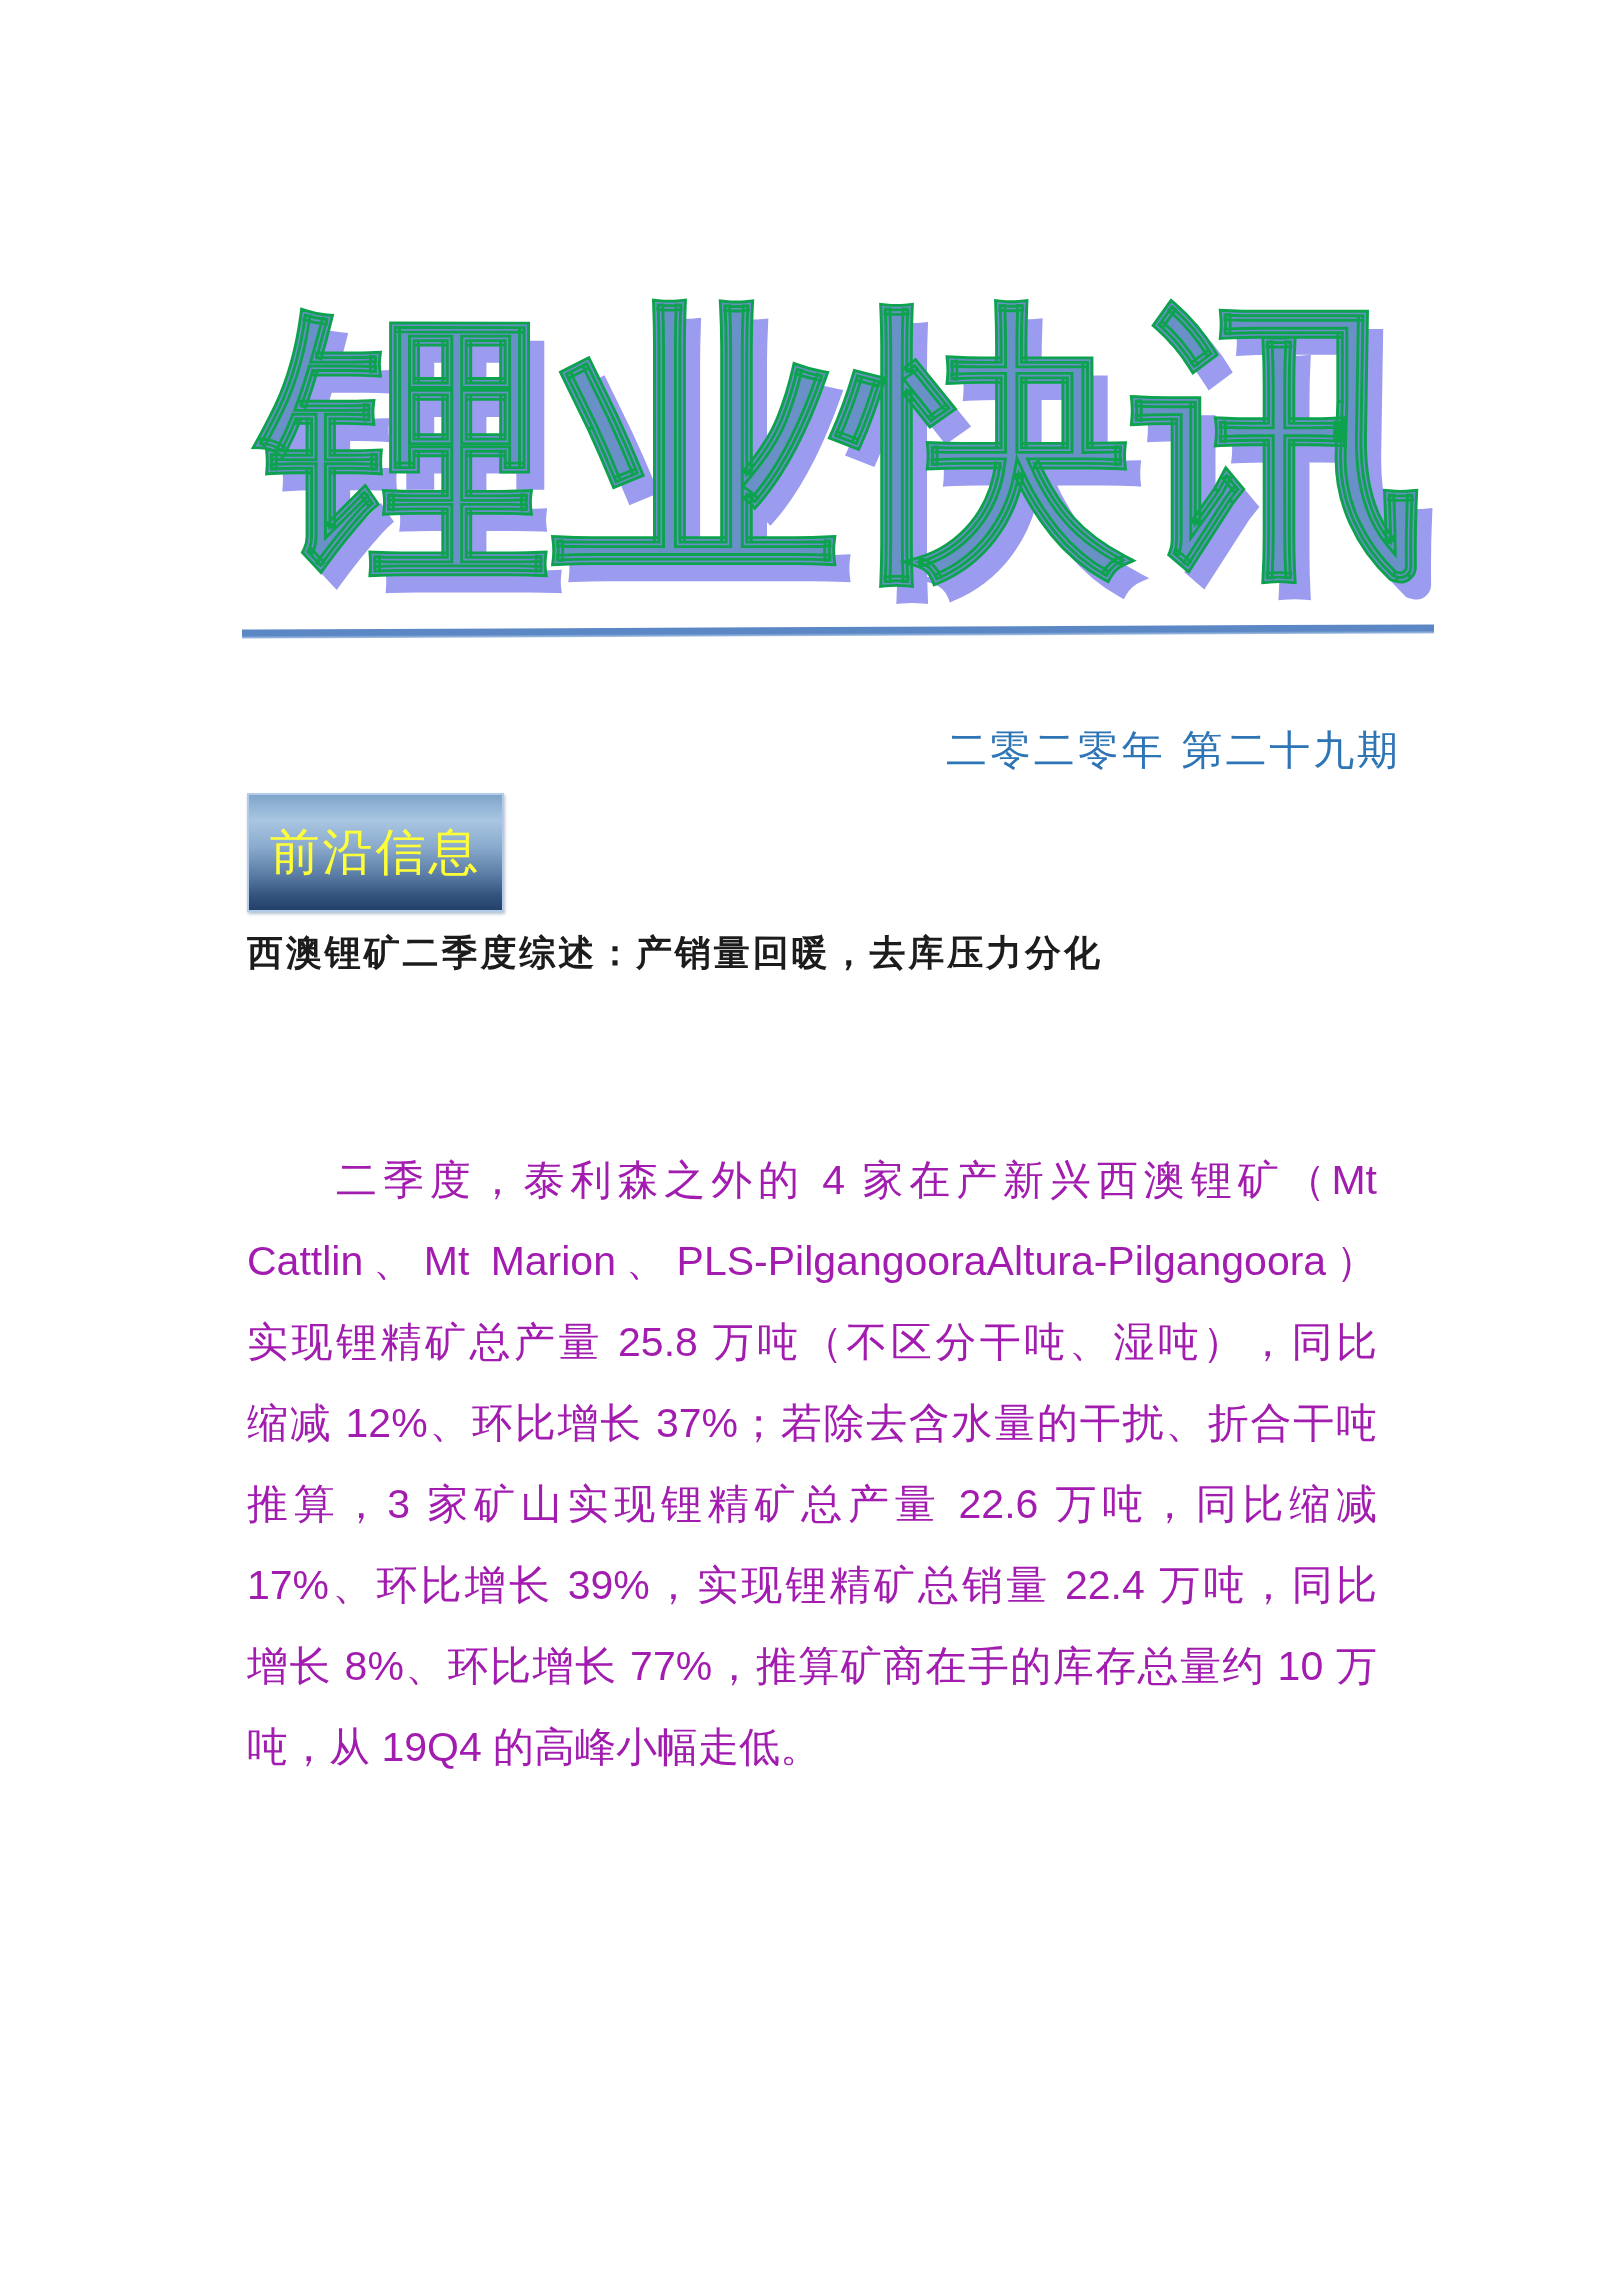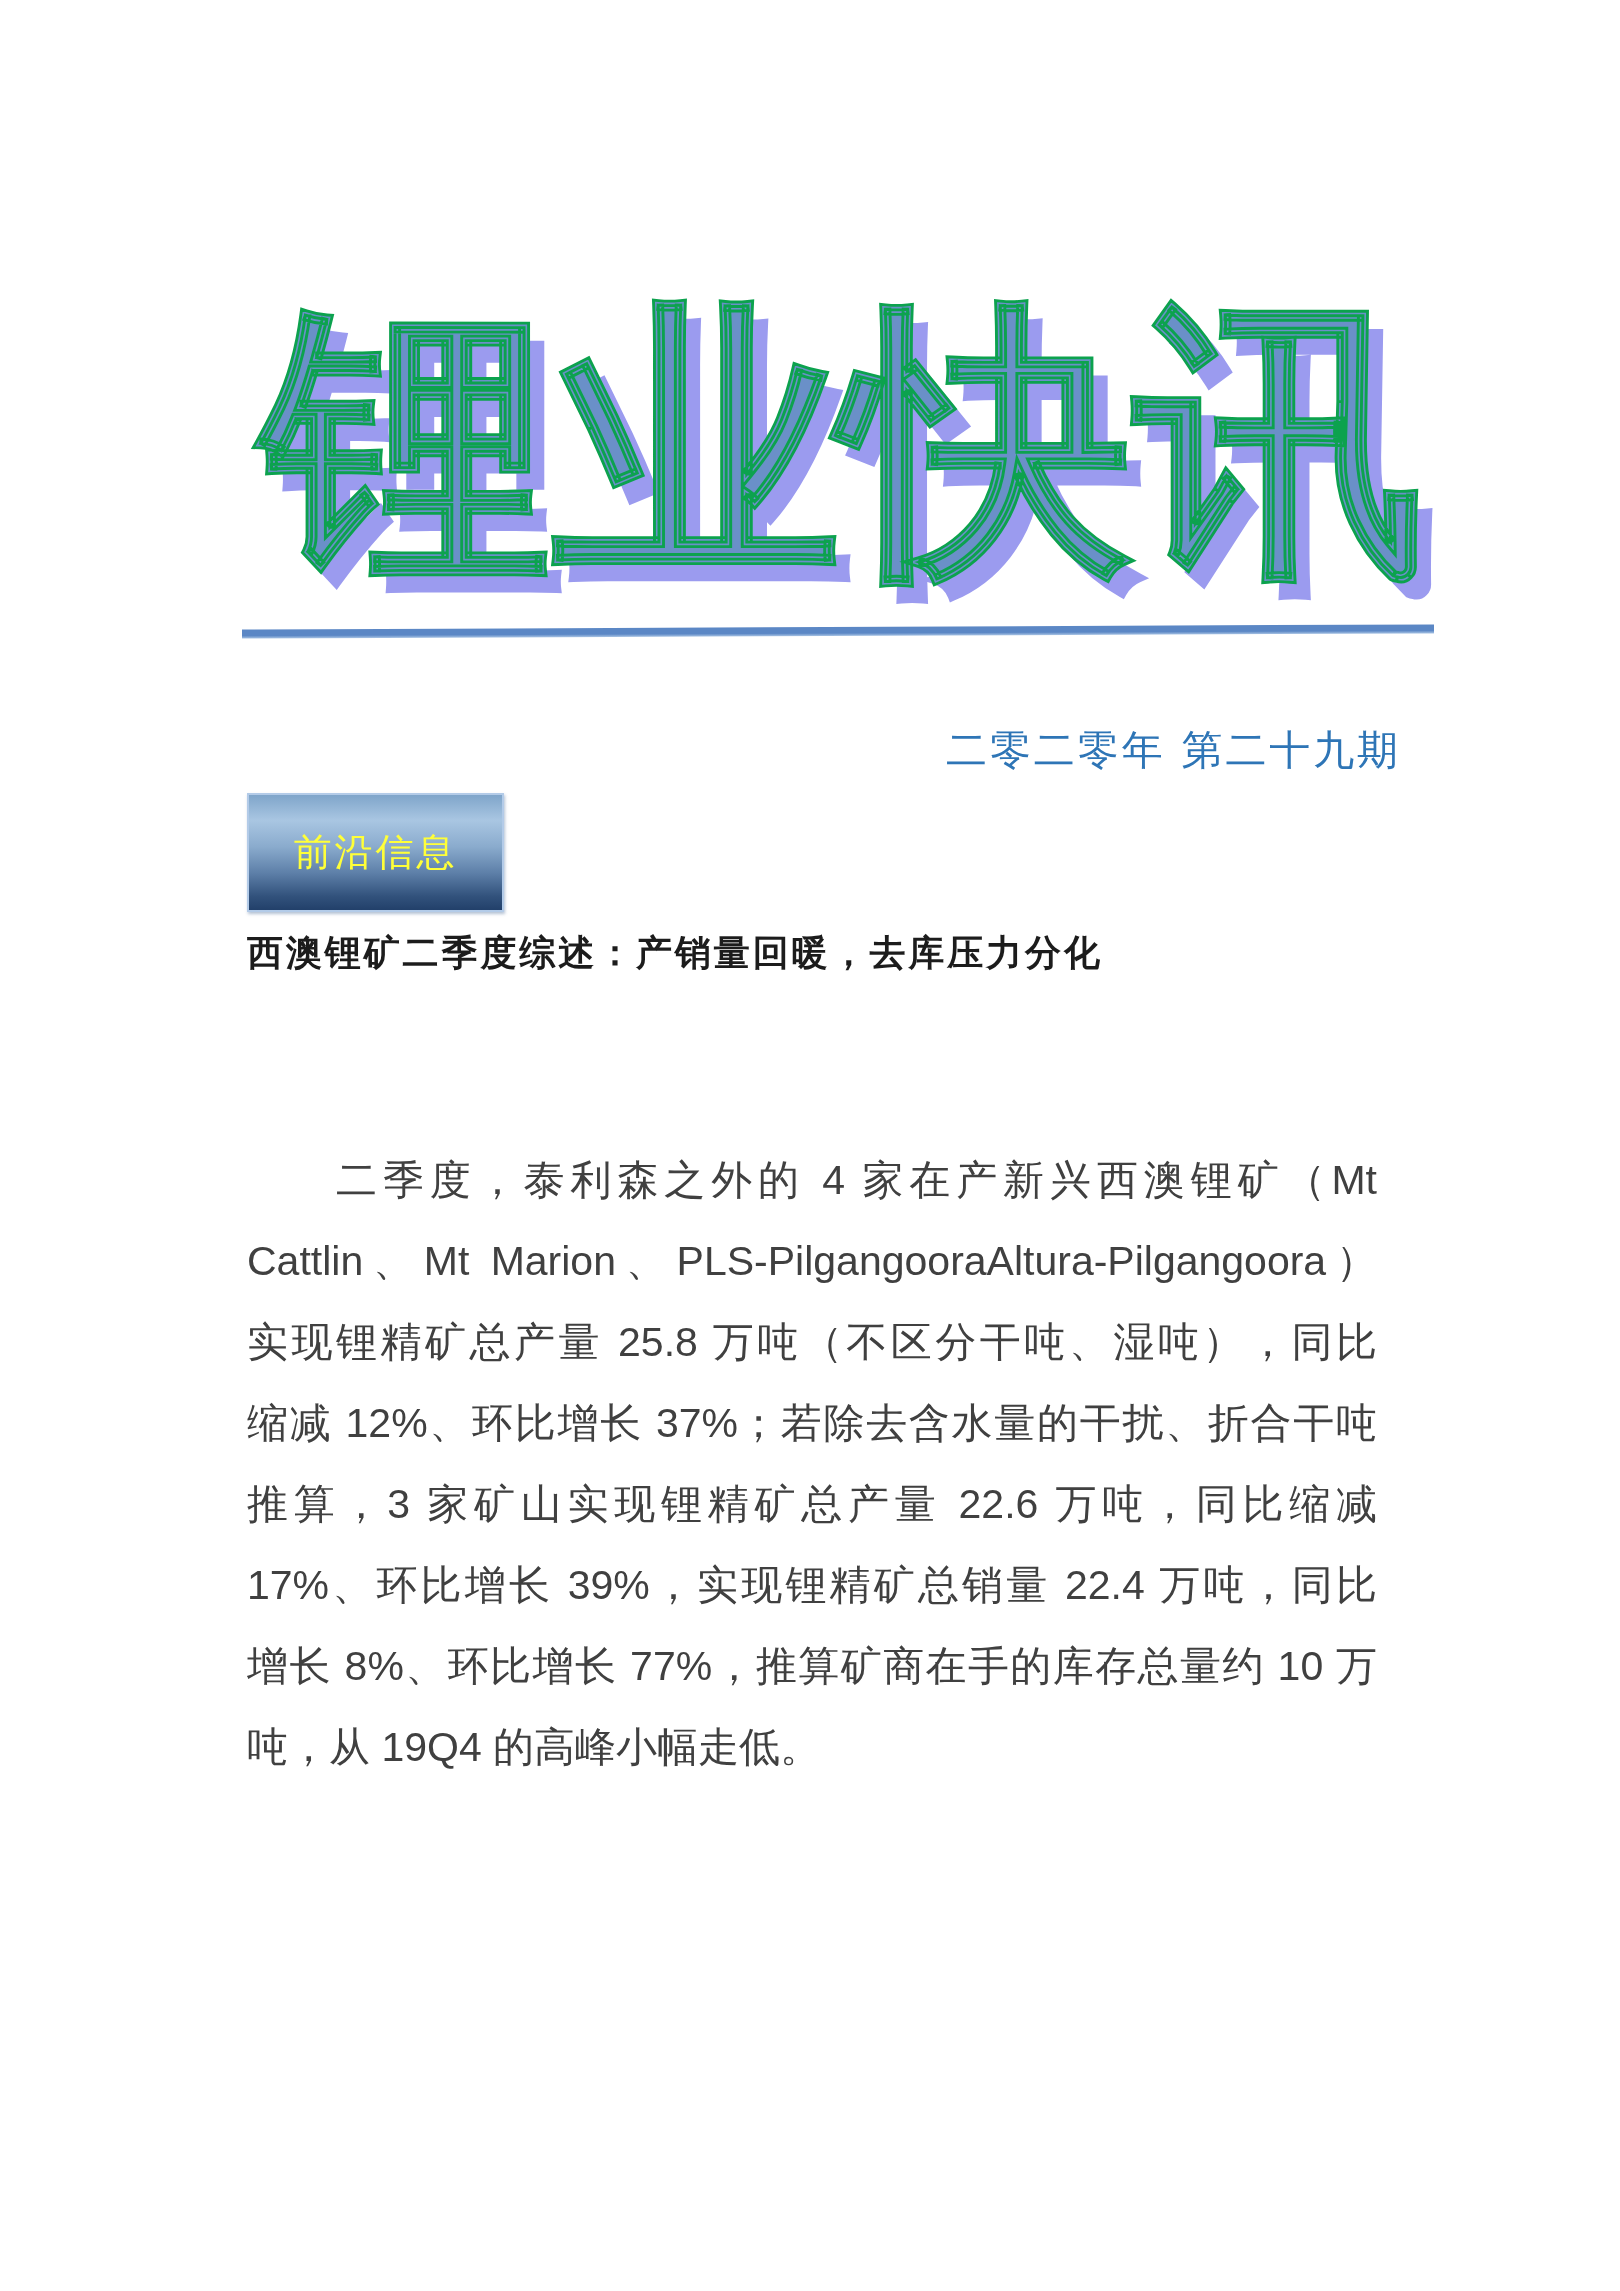--- a/index.html
+++ b/index.html
@@ -70,21 +70,21 @@
     border: 2.9px solid #b3cbe8;
     background: linear-gradient(180deg,
       #7fa5ca 0%, #a9c6e2 22%, #8aabcd 45%,
       #5d7fa8 68%, #32527c 88%, #22406a 100%);
     display: flex;
     align-items: center;
     justify-content: center;
     box-shadow: 1px 2px 2.9px rgba(90, 120, 160, 0.45);
   }
   .section-badge-label {
-    font-size: 38px;
+    font-size: 50px;
     letter-spacing: 2.9px;
     color: #ffff38;
     font-family: Liberation Sans, sans-serif;
     white-space: nowrap;
   }
 
   
   .article-title {
     position: absolute;
     left: 247px;
@@ -97,21 +97,21 @@
     white-space: nowrap;
   }
 
   
   .article-body {
     position: absolute;
     left: 247px;
     top: 1140px;
     width: 1130px;
     font-size: 41px;
-    color: #404040;
+    color: #a21caf;
     font-family: "Liberation Sans", sans-serif;
   }
   .bline {
     height: 81px;
     line-height: 81px;
     max-height: 81px;
     overflow: hidden;
     text-align: justify;
     text-align-last: justify;
   }

